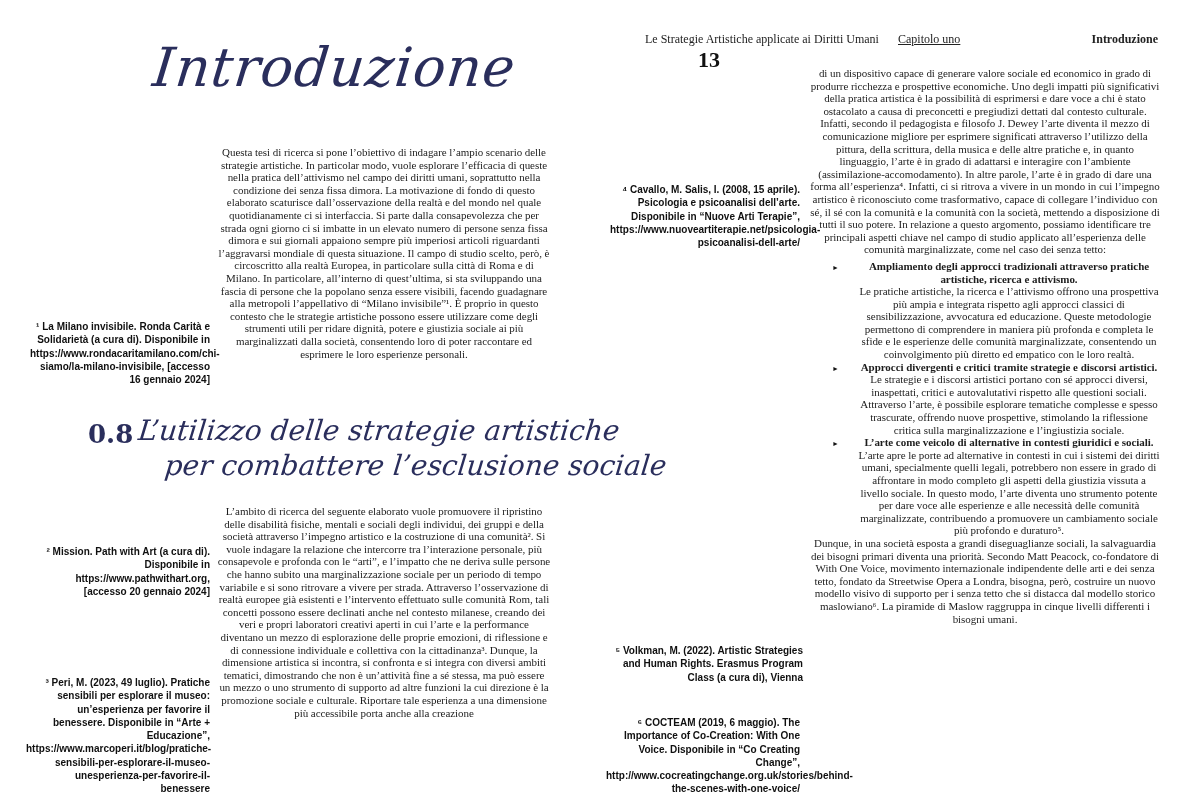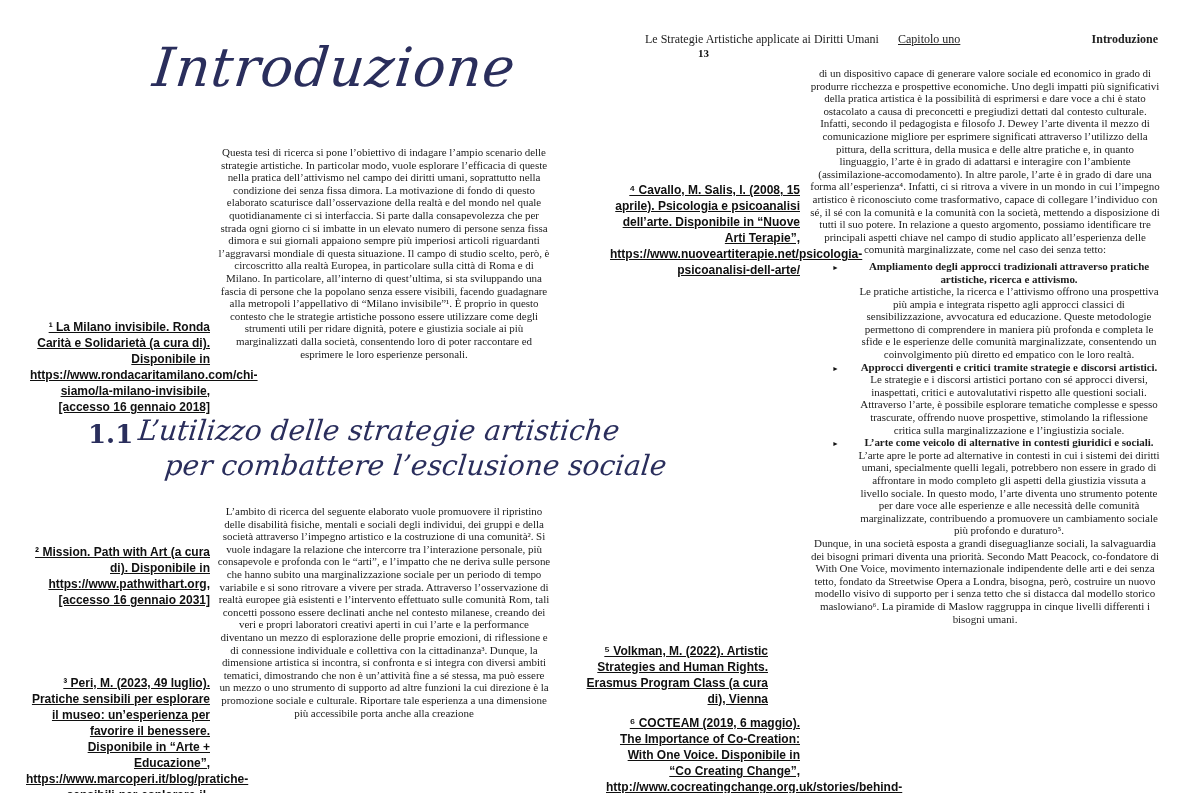--- a/index.html
+++ b/index.html
@@ -17,27 +17,26 @@
     font-family:"Liberation Serif", serif;
     font-size:11px;
     line-height:12.6px;
     letter-spacing:-0.05px;
     color:#1d1d1d;
     text-align:center;
   }
   .fn{
     position:absolute;
     font-family:"Liberation Sans", sans-serif;
-    font-size:12px;
+    font-size:10px;
     line-height:1.33;
     font-weight:bold;
     letter-spacing:0;
     color:#101010;
     text-align:right;
-    text-decoration:underline;
   }
   .script{
     font-family:"DejaVu Serif", serif;
     font-style:italic;
     color:#2a2e5c;
     transform:skewX(-6deg);
     transform-origin:left bottom;
   }
   
   .chapter-title{
@@ -68,21 +67,21 @@
   .running-header{
     position:absolute;
     font-family:"Liberation Serif", serif;
     font-size:12px;
     color:#222;
   }
   .page-number{
     position:absolute;
     left:698px;top:47px;
     font-family:"Liberation Serif", serif;
-    font-size:11px;
+    font-size:22px;
     font-weight:600;
     color:#111;
   }
   .right-col{
     position:absolute;
     left:810px;top:67px;
     width:350px;
     text-align:center;
   }
   .right-col p{margin:0;}
@@ -115,33 +114,33 @@
 <body>
 
 <div class="spread">
 
   <div>
 
     <div class="chapter-title script">Introduzione</div>
 
     <div class="body-text" style="left:217px;top:146px;width:334px;">Questa tesi di ricerca si pone l’obiettivo di indagare l’ampio scenario delle strategie artistiche. In particolar modo, vuole esplorare l’efficacia di queste nella pratica dell’attivismo nel campo dei diritti umani, soprattutto nella condizione dei senza fissa dimora. La motivazione di fondo di questo elaborato scaturisce dall’osservazione della realtà e del mondo nel quale quotidianamente ci si interfaccia. Si parte dalla consapevolezza che per strada ogni giorno ci si imbatte in un elevato numero di persone senza fissa dimora e sui giornali appaiono sempre più imperiosi articoli riguardanti l’aggravarsi mondiale di questa situazione. Il campo di studio scelto, però, è circoscritto alla realtà Europea, in particolare sulla città di Roma e di Milano. In particolare, all’interno di quest’ultima, si sta sviluppando una fascia di persone che la popolano senza essere visibili, facendo guadagnare alla metropoli l’appellativo di “Milano invisibile”¹. È proprio in questo contesto che le strategie artistiche possono essere utilizzare come degli strumenti utili per ridare dignità, potere e giustizia sociale ai più marginalizzati dalla società, consentendo loro di poter raccontare ed esprimere le loro esperienze personali.</div>
 
-    <div class="fn" style="left:30px;top:320px;width:180px;">¹ La Milano invisibile. Ronda Carità e Solidarietà (a cura di). Disponibile in https://www.rondacaritamilano.com/chi-siamo/la-milano-invisibile, [accesso 16 gennaio 2018]</div>
+    <div class="fn" style="left:30px;top:320px;width:180px;">¹ La Milano invisibile. Ronda Carità e Solidarietà (a cura di). Disponibile in https://www.rondacaritamilano.com/chi-siamo/la-milano-invisibile, [accesso 16 gennaio 2024]</div>
 
     <div class="section-row">
-      <span class="section-number">1.1</span>
+      <span class="section-number">0.8</span>
       <span class="section-title script">
         <span class="line1">L’utilizzo delle strategie artistiche</span>
         <span class="line2">per combattere l’esclusione sociale</span>
       </span>
     </div>
 
     <div class="body-text" style="left:217px;top:505px;width:334px;">L’ambito di ricerca del seguente elaborato vuole promuovere il ripristino delle disabilità fisiche, mentali e sociali degli individui, dei gruppi e della società attraverso l’impegno artistico e la costruzione di una comunità². Si vuole indagare la relazione che intercorre tra l’interazione personale, più consapevole e profonda con le “arti”, e l’impatto che ne deriva sulle persone che hanno subito una marginalizzazione sociale per un periodo di tempo variabile e si sono ritrovare a vivere per strada. Attraverso l’osservazione di realtà europee già esistenti e l’intervento effettuato sulle comunità Rom, tali concetti possono essere declinati anche nel contesto milanese, creando dei veri e propri laboratori creativi aperti in cui l’arte e la performance diventano un mezzo di esplorazione delle proprie emozioni, di riflessione e di connessione individuale e collettiva con la cittadinanza³. Dunque, la dimensione artistica si incontra, si confronta e si integra con diversi ambiti tematici, dimostrando che non è un’attività fine a sé stessa, ma può essere un mezzo o uno strumento di supporto ad altre funzioni la cui direzione è la promozione sociale e culturale. Riportare tale esperienza a una dimensione più accessibile porta anche alla creazione</div>
 
-    <div class="fn" style="left:30px;top:545px;width:180px;">² Mission. Path with Art (a cura di). Disponibile in https://www.pathwithart.org, [accesso 16 gennaio 2031]</div>
+    <div class="fn" style="left:30px;top:545px;width:180px;">² Mission. Path with Art (a cura di). Disponibile in https://www.pathwithart.org, [accesso 20 gennaio 2024]</div>
 
     <div class="fn" style="left:26px;top:676px;width:184px;">³ Peri, M. (2023, 49 luglio). Pratiche sensibili per esplorare il museo: un’esperienza per favorire il benessere. Disponibile in “Arte + Educazione”, https://www.marcoperi.it/blog/pratiche-sensibili-per-esplorare-il-museo-unesperienza-per-favorire-il-benessere</div>
   </div>
 
   <div>
 
     <div class="running-header" style="left:645px;top:32px;">Le Strategie Artistiche applicate ai Diritti Umani</div>
 
     <div class="running-header" style="left:898px;top:32px;text-decoration:underline;">Capitolo uno</div>
 
@@ -169,18 +168,18 @@
           <span class="b-title">L’arte come veicolo di alternative in contesti giuridici e sociali.</span>
           <span class="b-body">L’arte apre le porte ad alternative in contesti in cui i sistemi dei diritti umani, specialmente quelli legali, potrebbero non essere in grado di affrontare in modo completo gli aspetti della giustizia vissuta a livello sociale. In questo modo, l’arte diventa uno strumento potente per dare voce alle esperienze e alle necessità delle comunità marginalizzate, contribuendo a promuovere un cambiamento sociale più profondo e duraturo⁵.</span>
         </li>
       </ul>
 
       <p class="closing">Dunque, in una società esposta a grandi diseguaglianze sociali, la salvaguardia dei bisogni primari diventa una priorità. Secondo Matt Peacock, co-fondatore di With One Voice, movimento internazionale indipendente delle arti e dei senza tetto, fondato da Streetwise Opera a Londra, bisogna, però, costruire un nuovo modello visivo di supporto per i senza tetto che si distacca dal modello storico maslowiano⁶. La piramide di Maslow raggruppa in cinque livelli differenti i bisogni umani.</p>
     </div>
 
     <div class="fn" style="left:610px;top:183px;width:190px;">⁴ Cavallo, M. Salis, I. (2008, 15 aprile). Psicologia e psicoanalisi dell’arte. Disponibile in “Nuove Arti Terapie”, https://www.nuoveartiterapie.net/psicologia-psicoanalisi-dell-arte/</div>
 
-    <div class="fn" style="left:578px;top:644px;width:190px;">⁵ Volkman, M. (2022). Artistic Strategies and Human Rights. Erasmus Program Class (a cura di), Vienna</div>
+    <div class="fn" style="left:613px;top:644px;width:190px;">⁵ Volkman, M. (2022). Artistic Strategies and Human Rights. Erasmus Program Class (a cura di), Vienna</div>
 
     <div class="fn" style="left:606px;top:716px;width:194px;">⁶ COCTEAM (2019, 6 maggio). The Importance of Co-Creation: With One Voice. Disponibile in “Co Creating Change”, http://www.cocreatingchange.org.uk/stories/behind-the-scenes-with-one-voice/</div>
   </div>
 
 </div>
 
 </body></html>

